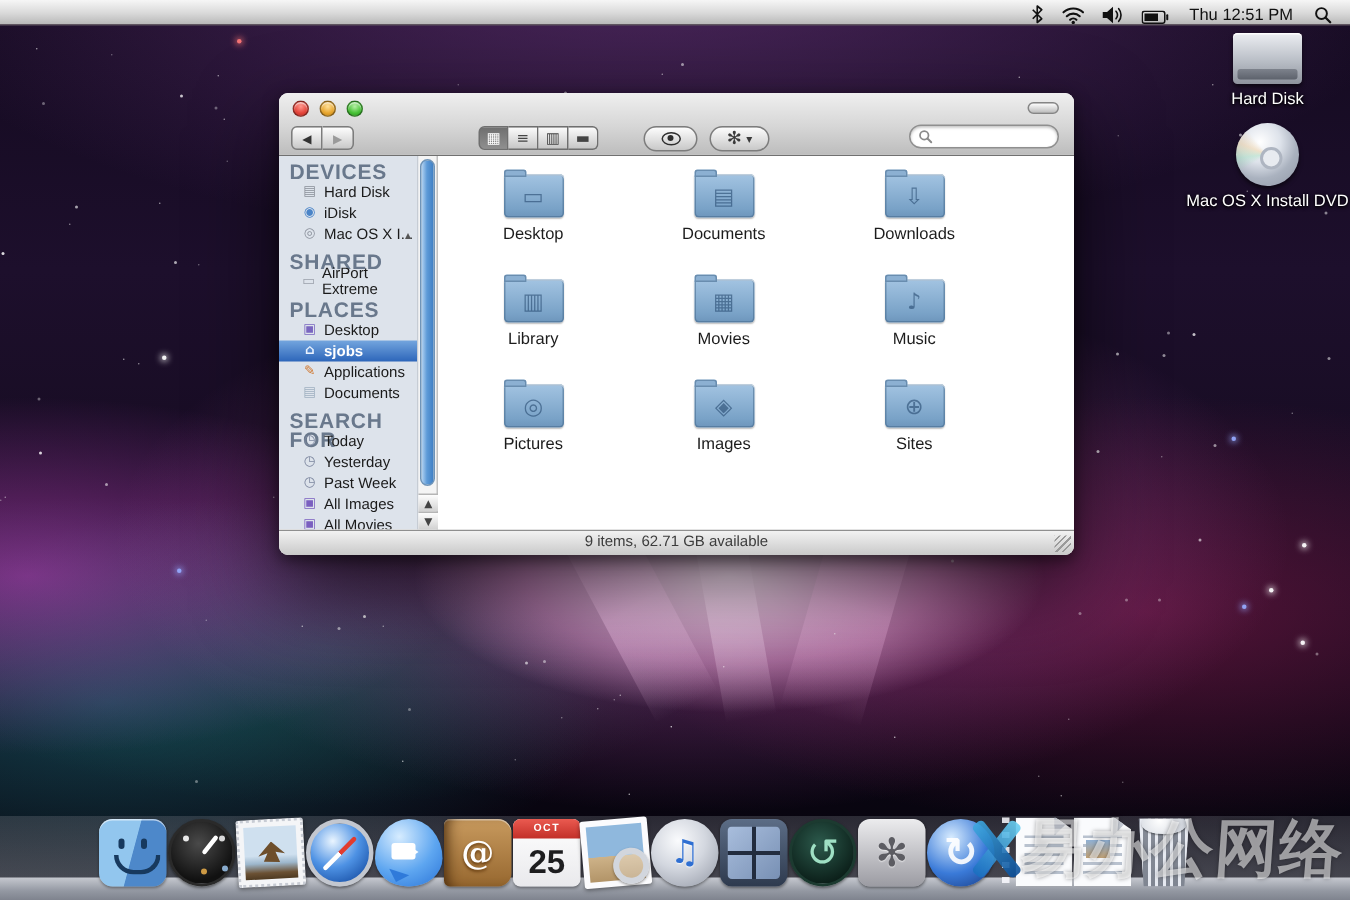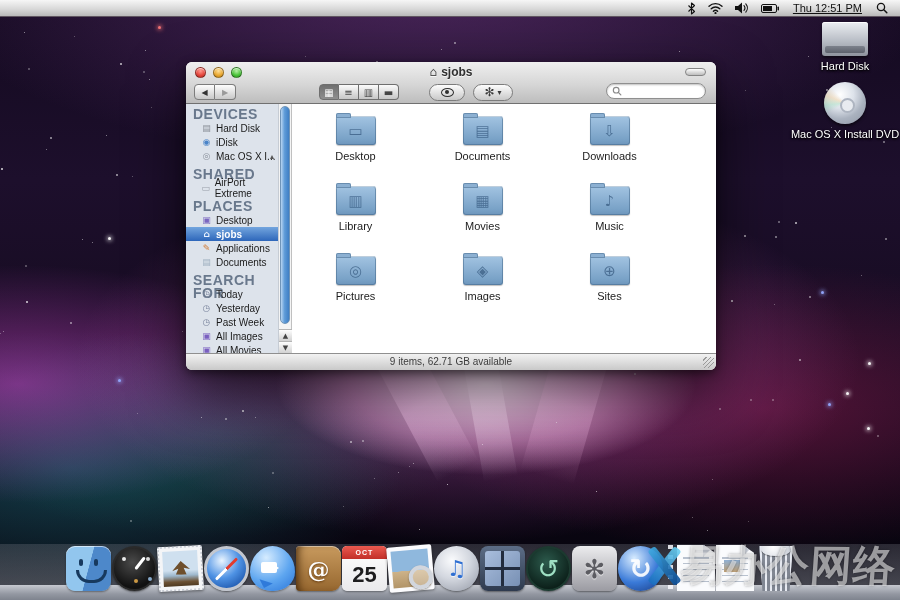--- a/index.html
+++ b/index.html
@@ -19,21 +19,21 @@
   .ray { position:absolute; pointer-events:none; }
 
   
   #menubar { position:absolute; left:0; top:0; width:900px; height:17px; z-index:40;
     background:linear-gradient(#f6f6f6, #d9d9d9 55%, #b9b9b9);
     border-bottom:1px solid #5f5560; display:flex; align-items:center; font-size:11px; color:#111; }
   #menu-left { display:flex; align-items:center; height:100%; }
   .apple-wrap { padding:0 9px 0 12px; display:flex; align-items:center; }
   .menu-item { padding:0 9px; height:100%; display:flex; align-items:center; }
   .menu-item.bold { font-weight:bold; }
-  #menu-right { position:absolute; right:0; top:0; height:100%; display:flex; align-items:center; gap:4px; padding-right:8px;text-decoration:underline; }
+  #menu-right { position:absolute; right:0; top:0; height:100%; display:flex; align-items:flex-end; gap:4px; padding-right:8px; }
   .mb-ico { display:flex; align-items:center; padding:0 4px; }
   #menu-clock { font-size:11px; padding:0 6px; white-space:nowrap; }
 
   
   .dt-icon { position:absolute; text-align:center; z-index:5; }
   .dt-label { margin-top:4px; font-size:11px; color:#fff; text-shadow:0 1px 2px #000, 0 1px 3px #000; }
   .hd-box { width:46px; height:34px; margin:0 auto; border-radius:3px;
     background:linear-gradient(#eceef2, #b9bec6 55%, #8e939d);
     box-shadow:inset 0 1px 0 rgba(255,255,255,.9), 0 2px 3px rgba(0,0,0,.55); position:relative; }
   .hd-box:after { content:''; position:absolute; left:3px; right:3px; bottom:3px; height:7px; border-radius:2px;
@@ -458,21 +458,20 @@
     <div class="dt-label">Mac OS X Install DVD</div>
   </div>
 
   <div id="finder-window">
     <div id="win-chrome">
       <div id="traffic">
         <span class="tl tl-red"></span>
         <span class="tl tl-yellow"></span>
         <span class="tl tl-green"></span>
       </div>
-      <div id="win-title"><span class="home-glyph">⌂</span><span>sjobs</span></div>
       <div id="toolbar-pill"></div>
       <div id="win-toolbar">
         <div class="nav-group">
           <span class="nav-btn">◀</span>
           <span class="nav-btn">▶</span>
         </div>
         <div id="seg-views">
           <span class="seg active">▦</span>
           <span class="seg">≡</span>
           <span class="seg">▥</span>

